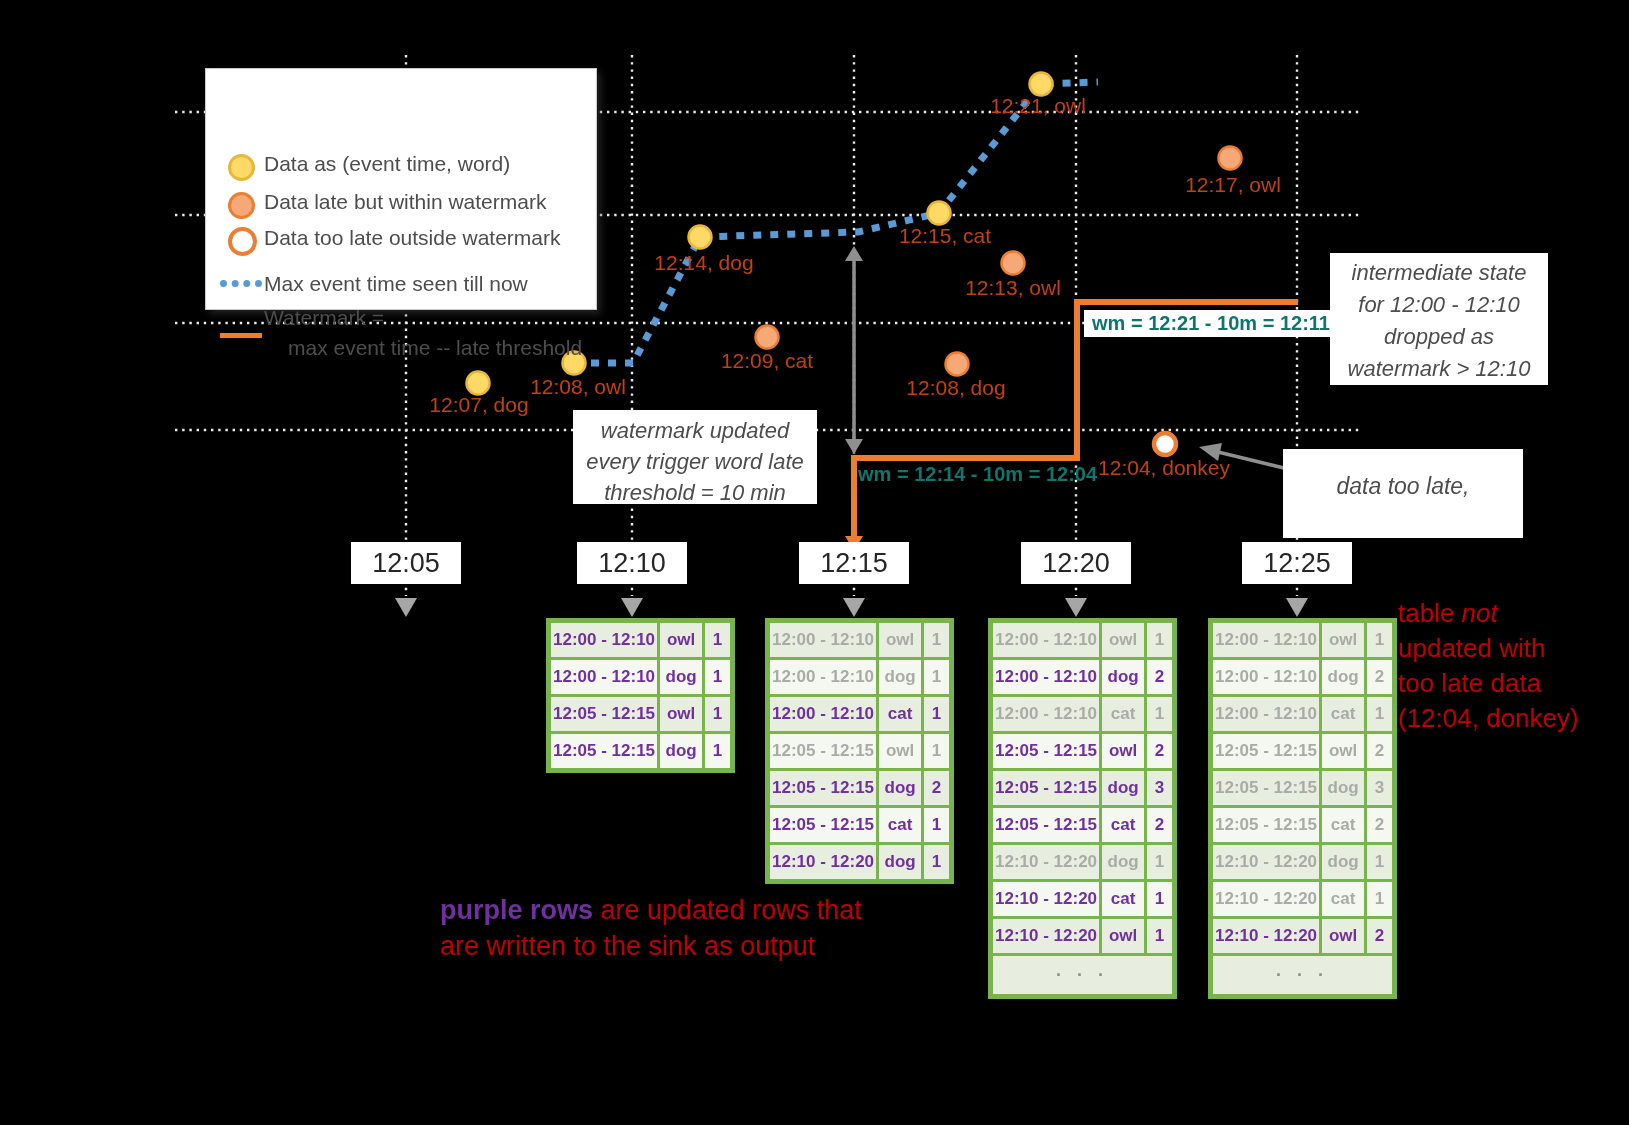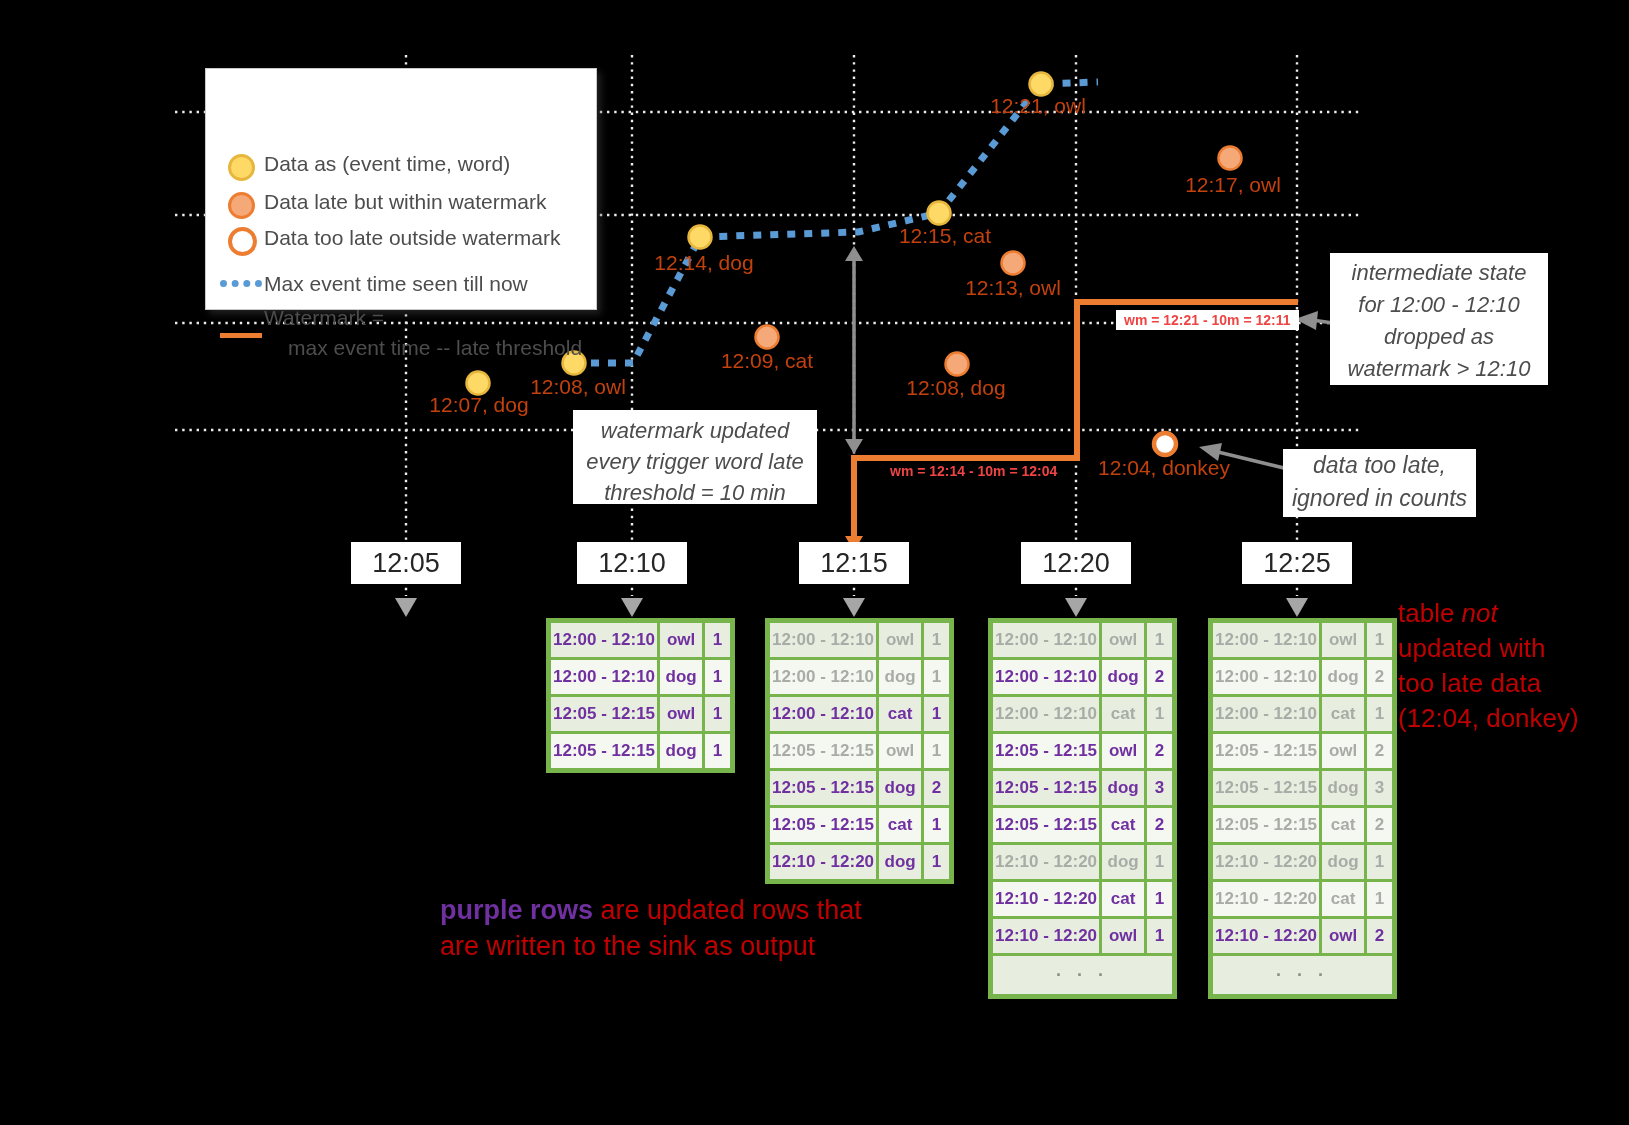--- a/index.html
+++ b/index.html
@@ -27,21 +27,21 @@
   
   .tick{position:absolute;top:542px;width:110px;height:42px;background:#fff;color:#262626;
         font-size:27px;line-height:42px;text-align:center;}
 
   
   .callout{position:absolute;background:#fff;color:#4d4d4d;font-size:22px;font-style:italic;}
   .callout.right{text-align:center;}
   .callout.center{text-align:center;}
 
   
-  .wm-label{position:absolute;font-size:14px;font-weight:bold;color:#ef4444;white-space:nowrap;margin-left:32px;}
+  .wm-label{position:absolute;font-size:20px;font-weight:bold;color:#0f766e;white-space:nowrap;}
   .wm-label.boxed{background:#fff;padding:2px 8px;}
 
   
   .tbl{position:absolute;border-collapse:collapse;background:#77b44b;border:5px solid #77b44b;table-layout:fixed;}
   .tbl td{border:3px solid #77b44b;background:#e7eee0;height:34px;text-align:center;
           font-size:17px;font-weight:bold;white-space:nowrap;padding:0 2px;overflow:hidden;}
   .tbl tr:nth-child(even) td{background:#f5f8f1;}
   .tbl tr.updated td{color:#7030a0;}
   .tbl tr.old td{color:#a9aca6;}
   .tbl tr.dots td{color:#8b9283;background:#e7eee0;height:38px;letter-spacing:5px;font-size:18px;}
@@ -147,23 +147,22 @@
     <div>watermark updated</div>
     <div>every trigger word late</div>
     <div>threshold = 10 min</div>
   </div>
   <div class="callout center" style="left:1330px;top:253px;width:218px;height:128px;padding-top:4px;line-height:32px">
     <div>intermediate state</div>
     <div>for 12:00 - 12:10</div>
     <div>dropped as</div>
     <div>watermark &gt; 12:10</div>
   </div>
-  <div class="callout center" style="left:1283px;top:449px;width:193px;height:68px;padding-top:0;line-height:33px;font-size:23px">
+  <div class="callout center" style="left:1283px;top:449px;width:240px;height:68px;padding-top:21px;line-height:33px;font-size:23px">
     <div>data too late,</div>
-    <div>ignored in counts</div>
   </div>
 
   <div class="tick" style="left:351px">12:05</div>
   <div class="tick" style="left:577px">12:10</div>
   <div class="tick" style="left:799px">12:15</div>
   <div class="tick" style="left:1021px">12:20</div>
   <div class="tick" style="left:1242px">12:25</div>
 
   <table class="tbl" style="left:546px;top:618px">
     <colgroup>

